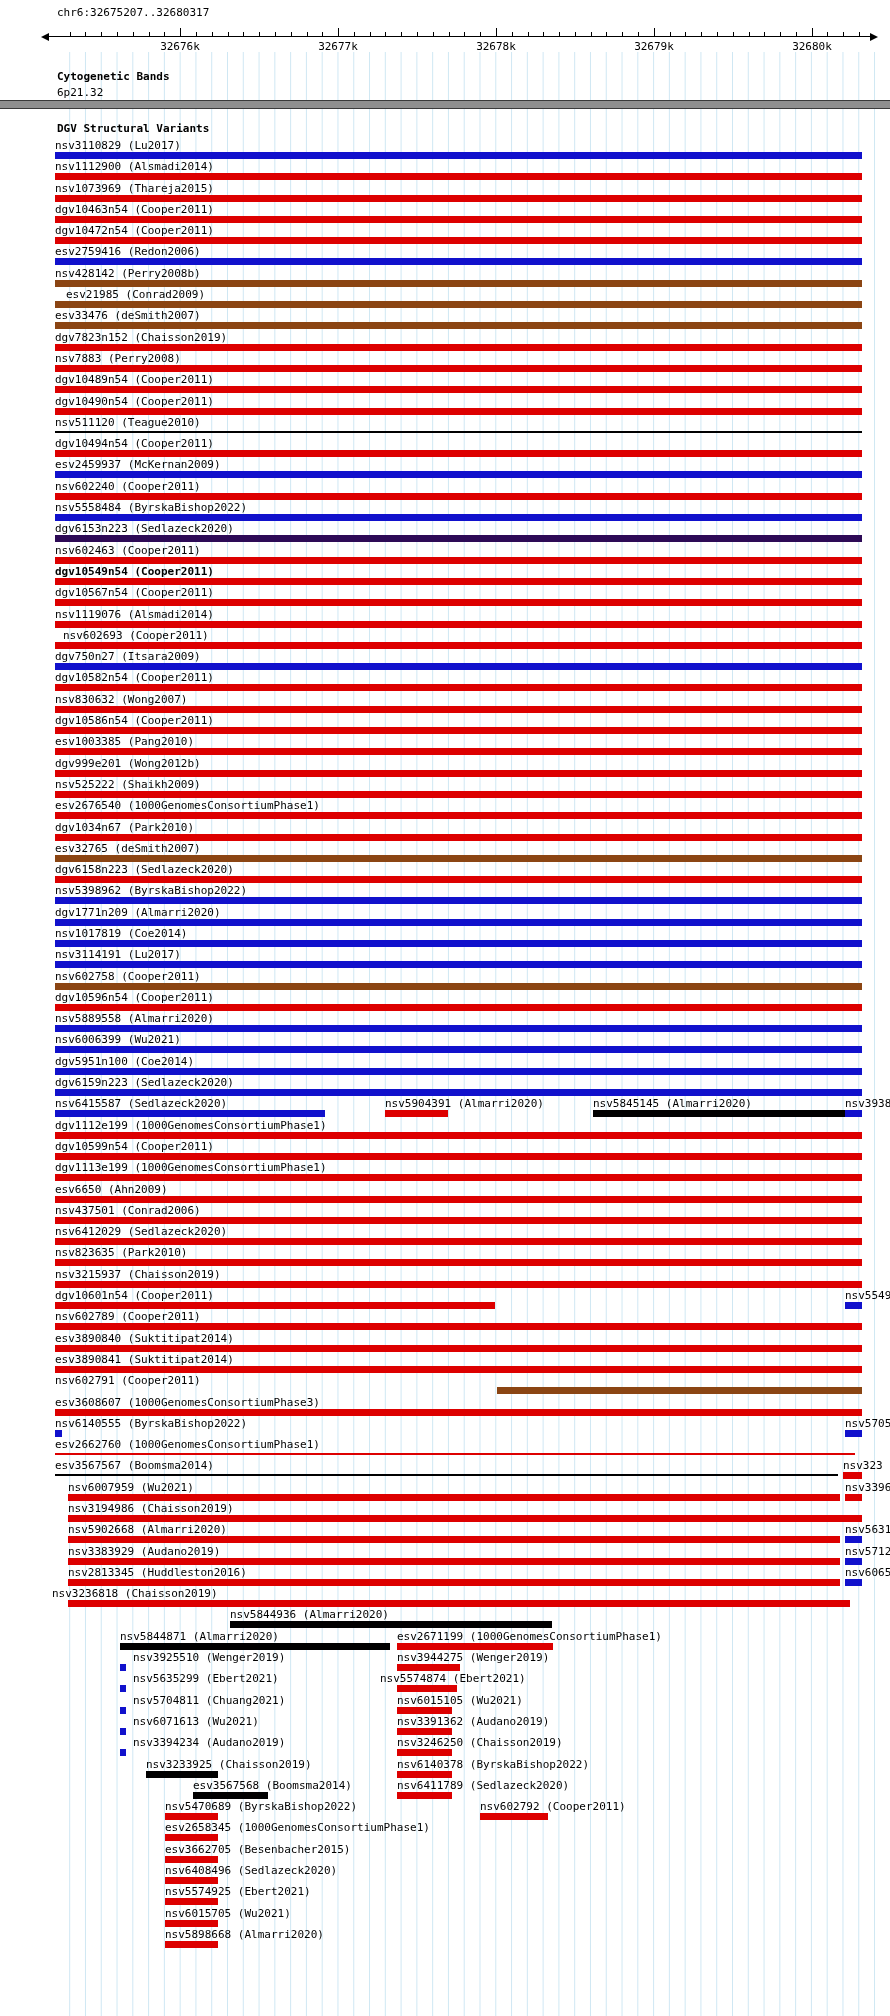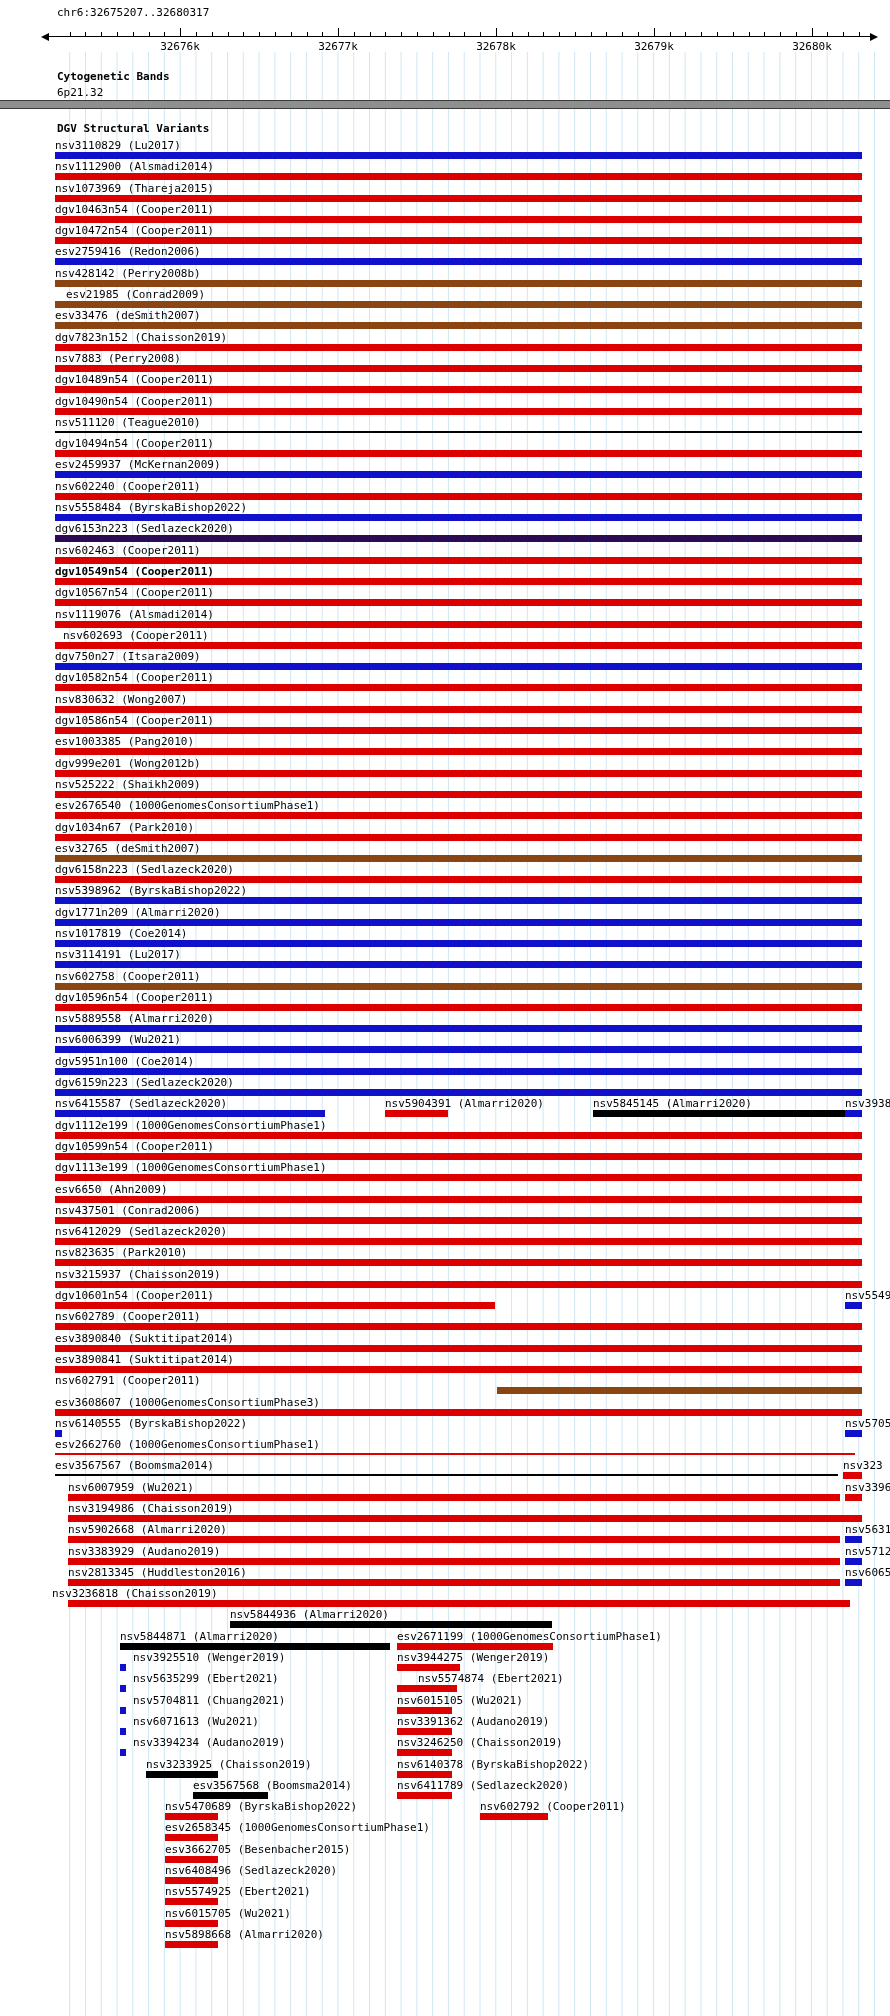--- a/index.html
+++ b/index.html
@@ -424,21 +424,21 @@
       </div>
       <div class="vrow">
         <div class="vlabel" style="left: 133px;">nsv3925510 (Wenger2019)</div>
         <div class="vbar" style="left: 120px; width: 6px; background: rgb(17, 17, 204);"></div>
         <div class="vlabel" style="left: 397px;">nsv3944275 (Wenger2019)</div>
         <div class="vbar" style="left: 397px; width: 63px; background: rgb(221, 0, 0);"></div>
       </div>
       <div class="vrow">
         <div class="vlabel" style="left: 133px;">nsv5635299 (Ebert2021)</div>
         <div class="vbar" style="left: 120px; width: 6px; background: rgb(17, 17, 204);"></div>
-        <div class="vlabel" style="left: 418px;">nsv5574874 (Ebert2021)</div>
+        <div class="vlabel" style="left: 380px;">nsv5574874 (Ebert2021)</div>
         <div class="vbar" style="left: 397px; width: 60px; background: rgb(221, 0, 0);"></div>
       </div>
       <div class="vrow">
         <div class="vlabel" style="left: 133px;">nsv5704811 (Chuang2021)</div>
         <div class="vbar" style="left: 120px; width: 6px; background: rgb(17, 17, 204);"></div>
         <div class="vlabel" style="left: 397px;">nsv6015105 (Wu2021)</div>
         <div class="vbar" style="left: 397px; width: 55px; background: rgb(221, 0, 0);"></div>
       </div>
       <div class="vrow">
         <div class="vlabel" style="left: 133px;">nsv6071613 (Wu2021)</div>

